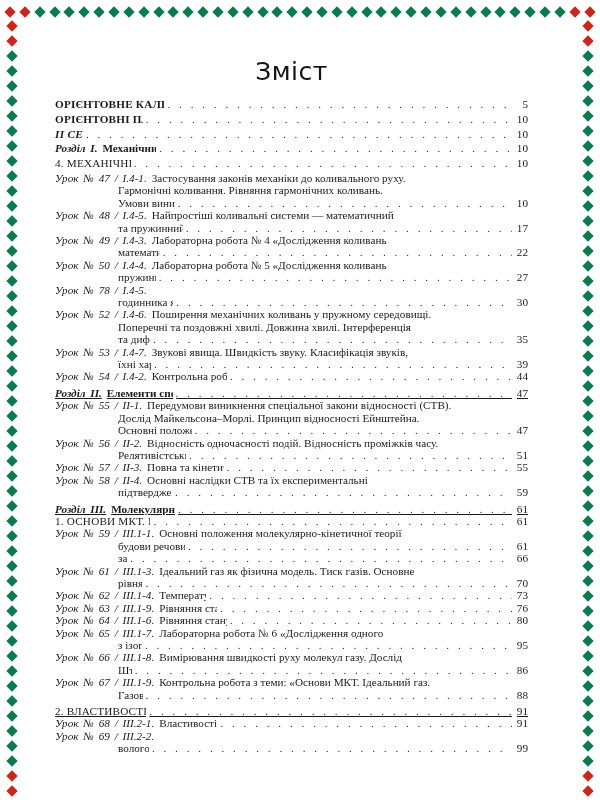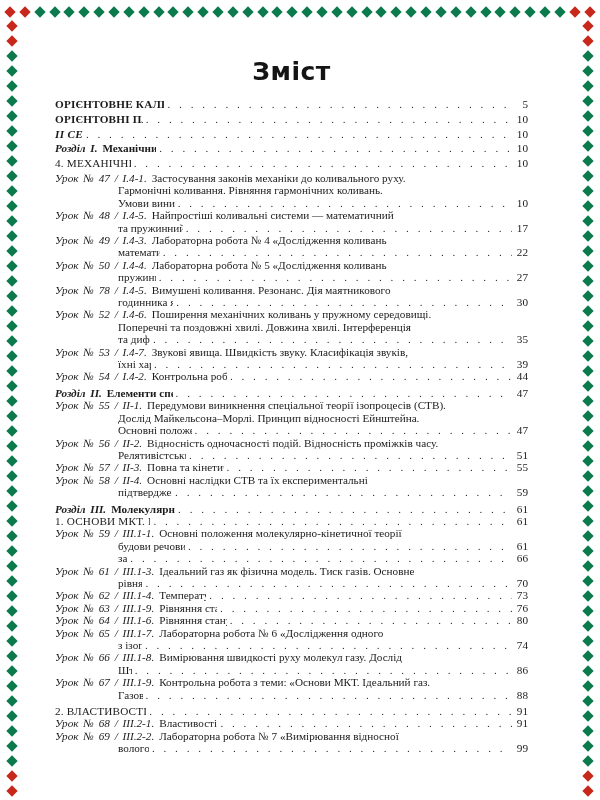--- a/index.html
+++ b/index.html
@@ -11,28 +11,28 @@
   
   .border-strip{position:absolute;display:flex;justify-content:space-between;}
   .border-top{left:6px;right:6px;top:6px;flex-direction:row;height:12px;align-items:center;}
   .border-side{top:22px;bottom:5px;flex-direction:column;width:12px;align-items:center;}
   .border-left{left:6px;}
   .border-right{right:6px;}
   .diamond{width:8px;height:8px;transform:rotate(45deg);flex:0 0 auto;}
   
   .content{position:absolute;left:55px;top:58px;width:473px;}
   .page-title{
-    font-family:"DejaVu Sans", sans-serif;font-weight:bold;
+    font-family:"DejaVu Sans", sans-serif;font-weight:normal;
     font-size:25px;line-height:28px;text-align:center;
     margin:0 0 12px 0;letter-spacing:0.5px;color:#141414;
   }
   .toc{font-size:11.2px;line-height:12.4px;}
   .entry{margin:0;}
   .entry.head{margin:2.4px 0;}
-  .entry.gap{margin-top:4px;}
+  .entry.gap{margin-top:4px;text-decoration:underline;}
   .line{display:flex;align-items:baseline;}
   .cont{padding-left:63px;}
   .prefix{font-style:italic;margin-right:5px;white-space:nowrap;word-spacing:2px;flex:0 0 auto;}
   .txt{white-space:nowrap;flex:0 1 auto;overflow:hidden;}
   .leader{flex:1 1 auto;overflow:hidden;white-space:nowrap;letter-spacing:3px;margin-left:3px;min-width:8px;}
   .pg{margin-left:2px;min-width:14px;text-align:right;flex:0 0 auto;}
   .caps-bold .txt{font-weight:bold;letter-spacing:0.2px;}
   .semester .txt{font-weight:bold;font-style:italic;letter-spacing:0.3px;}
   .rozdil .prefix{font-weight:bold;font-style:italic;}
   .rozdil .txt{font-weight:bold;}
@@ -274,21 +274,20 @@
         </div>
         <div class="line cont">
           <span class="txt">пружинного маятника»</span>
           <span class="leader">. . . . . . . . . . . . . . . . . . . . . . . . . . . . . . . . . . . . . . . . . . . . . . . . . . . . . . . . . . . . . . . . . . . . . . . . . . . . . . . . . . . . . . . . . .</span>
           <span class="pg">27</span>
         </div>
       </div>
       <div class="entry urok">
         <div class="line">
           <span class="prefix">Урок № 78 / І.4-5.</span>
-          <span class="txt">Вимушені коливання. Резонанс. Дія маятникового</span>
         </div>
         <div class="line cont">
           <span class="txt">годинника як приклад автоколивань</span>
           <span class="leader">. . . . . . . . . . . . . . . . . . . . . . . . . . . . . . . . . . . . . . . . . . . . . . . . . . . . . . . . . . . . . . . . . . . . . . . . . . . . . . . . . . . . . . . . . .</span>
           <span class="pg">30</span>
         </div>
       </div>
       <div class="entry urok">
         <div class="line">
           <span class="prefix">Урок № 52 / І.4-6.</span>
@@ -326,21 +325,21 @@
         <div class="line">
           <span class="prefix">Розділ ІІ.</span>
           <span class="txt">Елементи спеціальної теорії відносності</span>
           <span class="leader">. . . . . . . . . . . . . . . . . . . . . . . . . . . . . . . . . . . . . . . . . . . . . . . . . . . . . . . . . . . . . . . . . . . . . . . . . . . . . . . . . . . . . . . . . .</span>
           <span class="pg">47</span>
         </div>
       </div>
       <div class="entry urok">
         <div class="line">
           <span class="prefix">Урок № 55 / ІІ-1.</span>
-          <span class="txt">Передумови виникнення спеціальної теорії ізопроцесів (СТВ).</span>
+          <span class="txt">Передумови виникнення спеціальної закони відносності (СТВ).</span>
         </div>
         <div class="line cont">
           <span class="txt">Дослід Майкельсона–Морлі. Принцип відносності Ейнштейна.</span>
         </div>
         <div class="line cont">
           <span class="txt">Основні положення спеціальної теорії відносності</span>
           <span class="leader">. . . . . . . . . . . . . . . . . . . . . . . . . . . . . . . . . . . . . . . . . . . . . . . . . . . . . . . . . . . . . . . . . . . . . . . . . . . . . . . . . . . . . . . . . .</span>
           <span class="pg">47</span>
         </div>
       </div>
@@ -443,21 +442,21 @@
         </div>
       </div>
       <div class="entry urok">
         <div class="line">
           <span class="prefix">Урок № 65 / ІІІ.1-7.</span>
           <span class="txt">Лабораторна робота № 6 «Дослідження одного</span>
         </div>
         <div class="line cont">
           <span class="txt">з ізопроцесів»</span>
           <span class="leader">. . . . . . . . . . . . . . . . . . . . . . . . . . . . . . . . . . . . . . . . . . . . . . . . . . . . . . . . . . . . . . . . . . . . . . . . . . . . . . . . . . . . . . . . . .</span>
-          <span class="pg">74</span>
+          <span class="pg">95</span>
         </div>
       </div>
       <div class="entry urok">
         <div class="line">
           <span class="prefix">Урок № 66 / ІІІ.1-8.</span>
           <span class="txt">Вимірювання швидкості руху молекул газу. Дослід</span>
         </div>
         <div class="line cont">
           <span class="txt">Штерна</span>
           <span class="leader">. . . . . . . . . . . . . . . . . . . . . . . . . . . . . . . . . . . . . . . . . . . . . . . . . . . . . . . . . . . . . . . . . . . . . . . . . . . . . . . . . . . . . . . . . .</span>
@@ -486,21 +485,20 @@
         <div class="line">
           <span class="prefix">Урок № 68 / ІІІ.2-1.</span>
           <span class="txt">Властивості насиченої та ненасиченої пари</span>
           <span class="leader">. . . . . . . . . . . . . . . . . . . . . . . . . . . . . . . . . . . . . . . . . . . . . . . . . . . . . . . . . . . . . . . . . . . . . . . . . . . . . . . . . . . . . . . . . .</span>
           <span class="pg">91</span>
         </div>
       </div>
       <div class="entry urok">
         <div class="line">
           <span class="prefix">Урок № 69 / ІІІ.2-2.</span>
-          <span class="txt">Лабораторна робота № 7 «Вимірювання відносної</span>
         </div>
         <div class="line cont">
           <span class="txt">вологості повітря»</span>
           <span class="leader">. . . . . . . . . . . . . . . . . . . . . . . . . . . . . . . . . . . . . . . . . . . . . . . . . . . . . . . . . . . . . . . . . . . . . . . . . . . . . . . . . . . . . . . . . .</span>
           <span class="pg">99</span>
         </div>
       </div>
     </div>
 </div>
 

